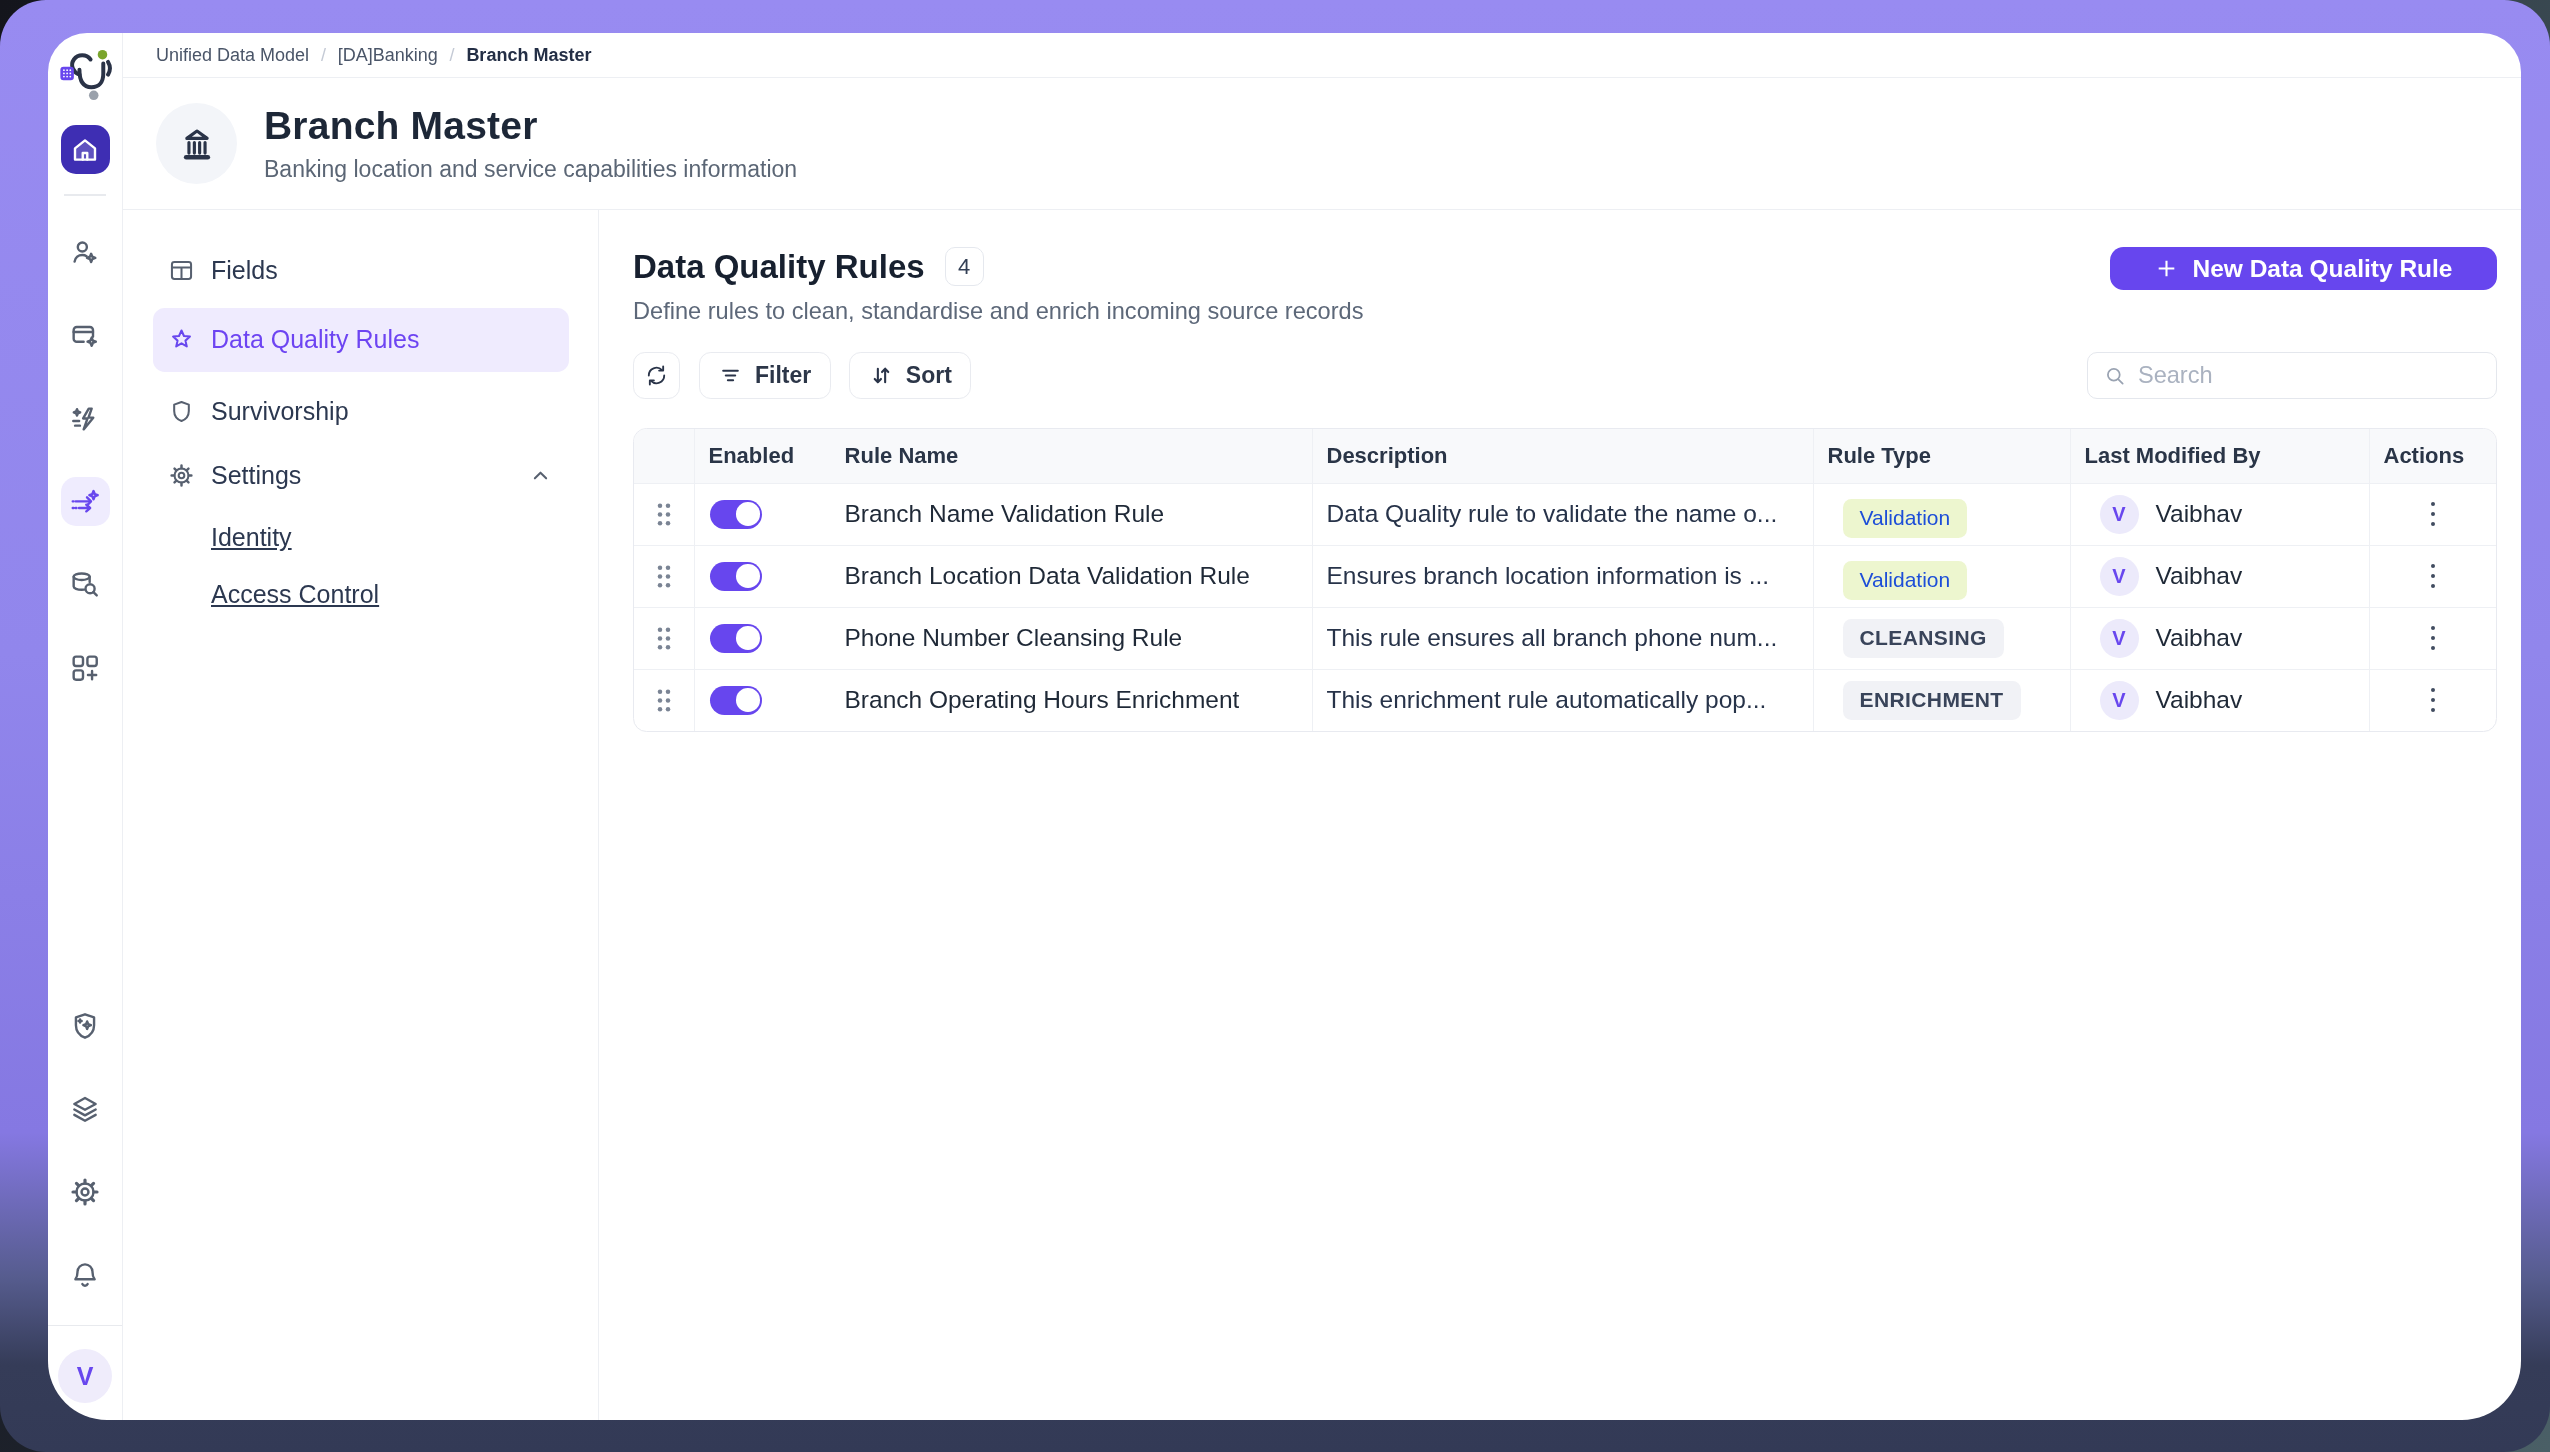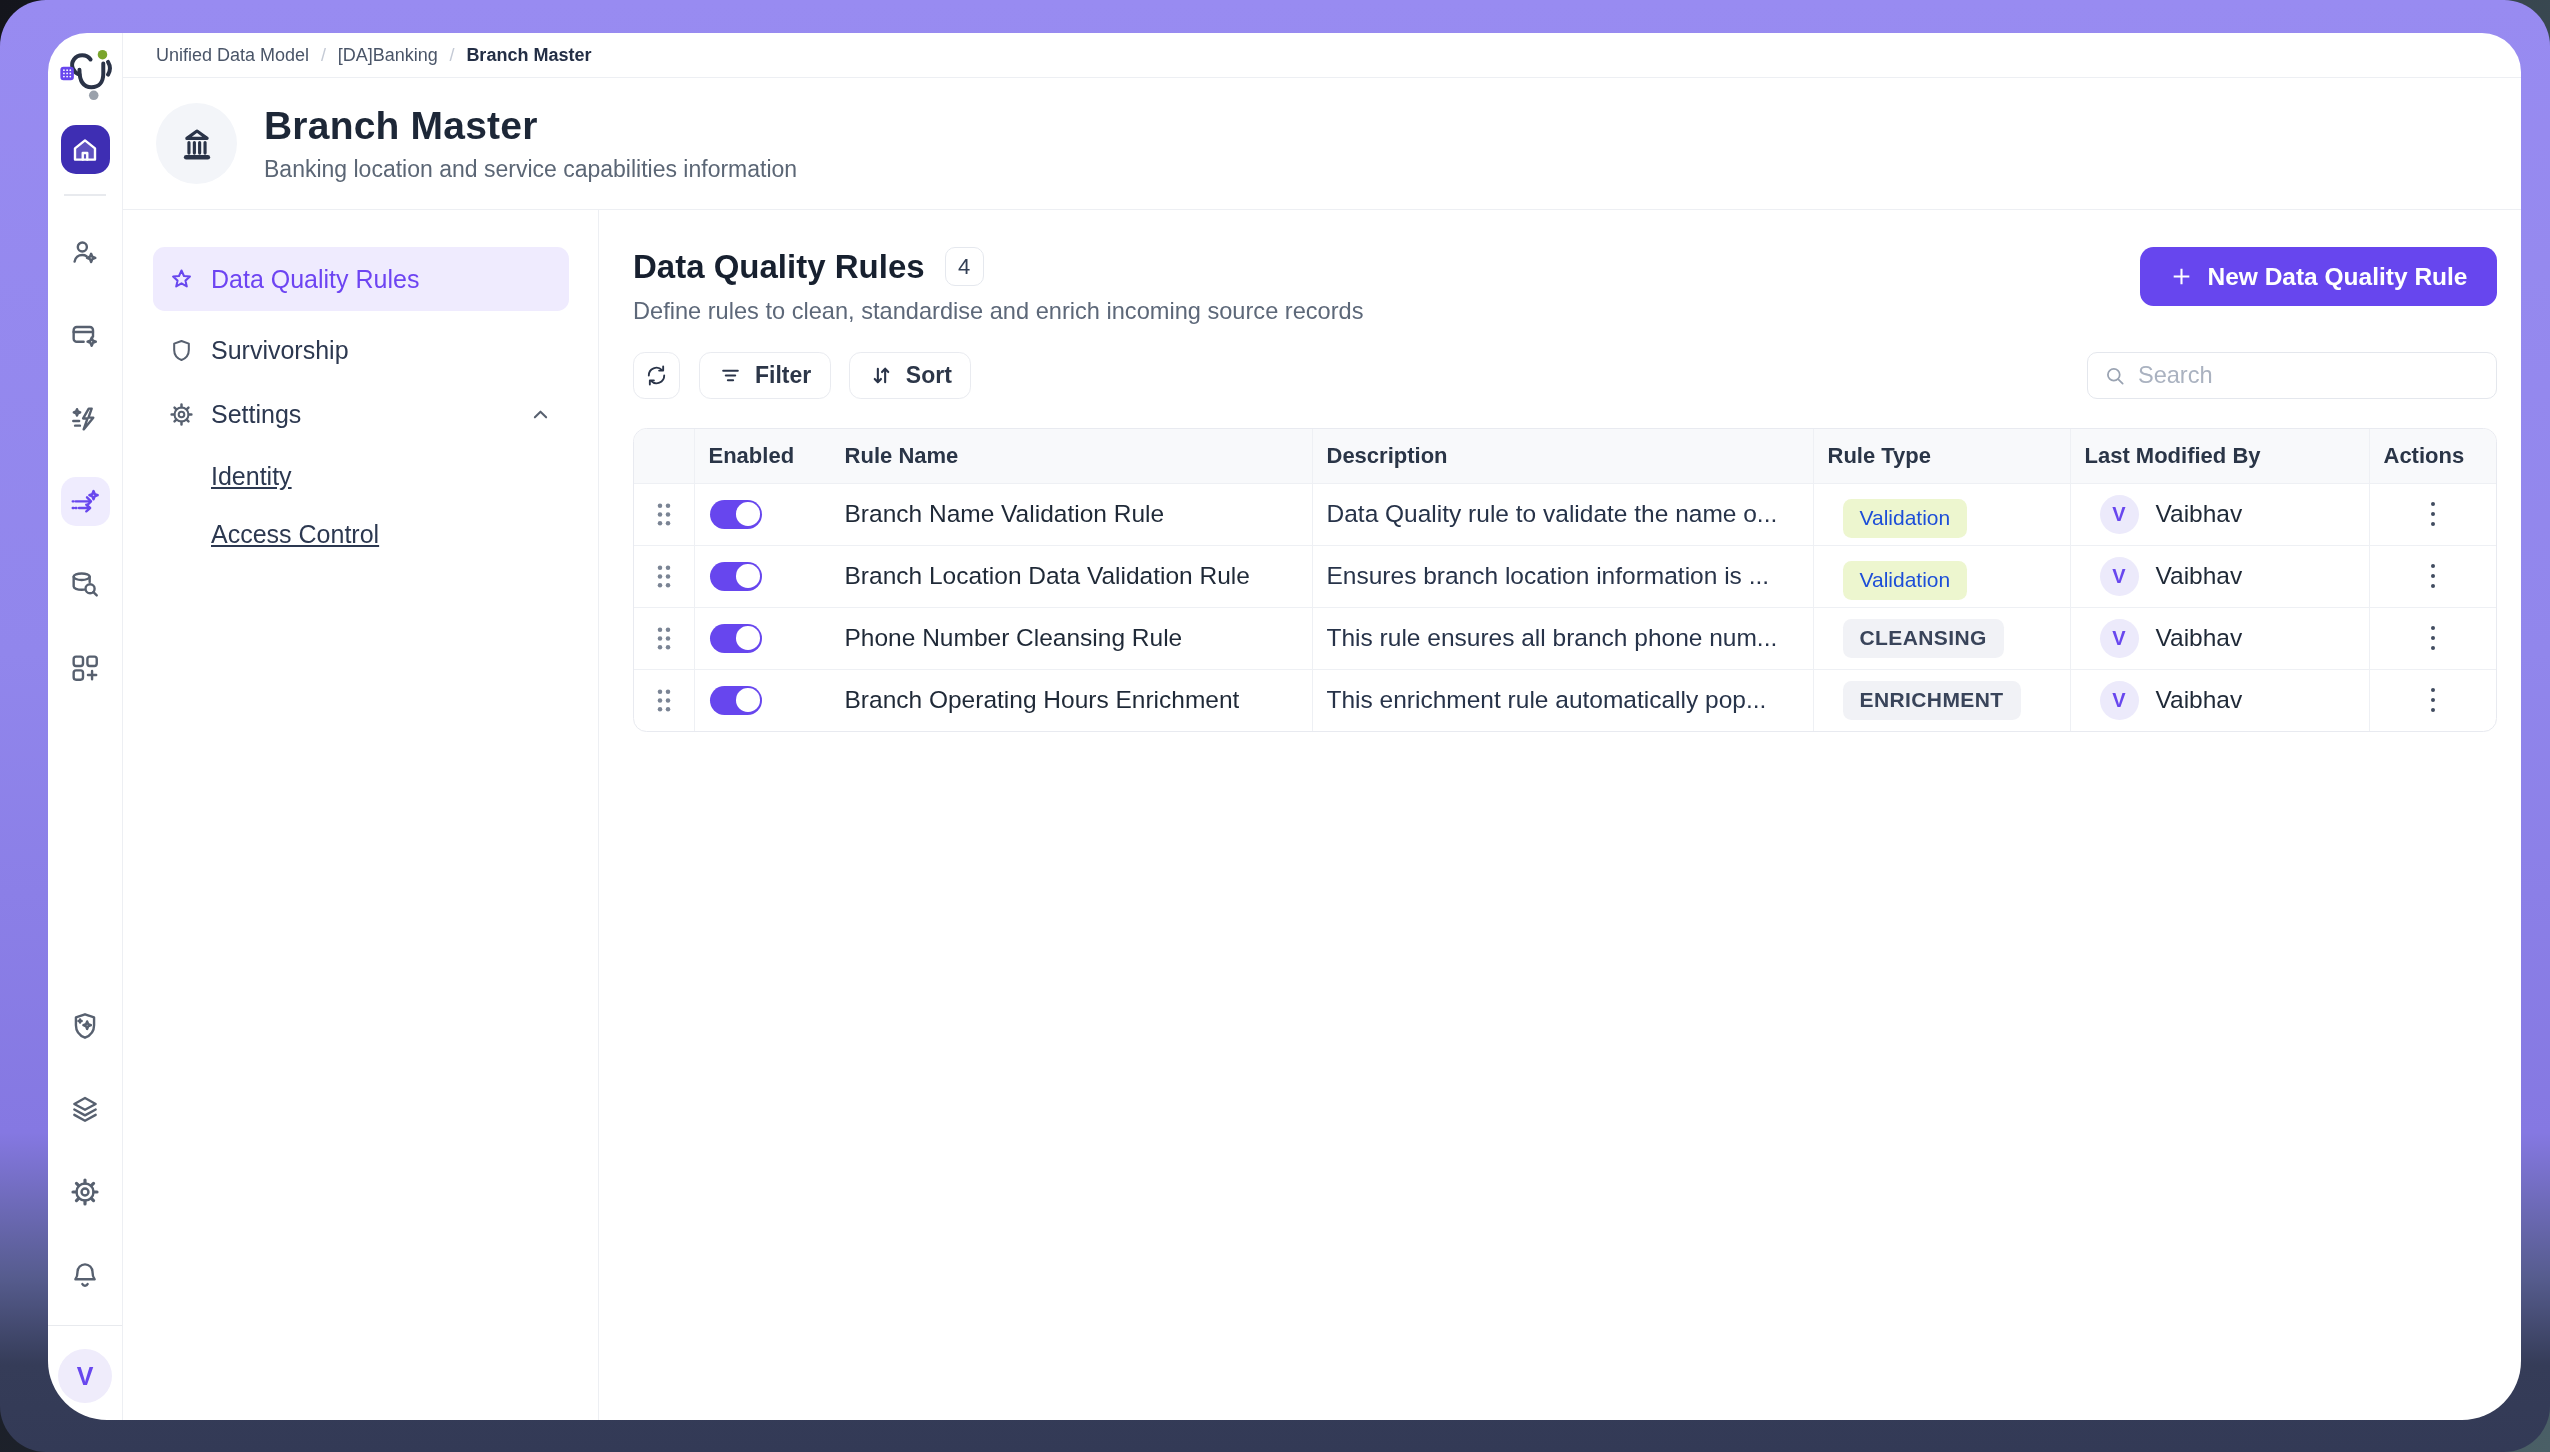--- a/index.html
+++ b/index.html
@@ -63,22 +63,22 @@
 
   
   .main { flex:1; padding:37px 24.5px 0 34px; min-width:0; }
   .main-head { display:flex; justify-content:space-between; align-items:flex-start; }
   .mh-left .title-row { display:flex; align-items:center; }
   .main-title { font-size:33px; font-weight:700; color:#17202f; }
   .count-chip { min-width:39px; height:39px; margin-left:20px; border:0.8px solid #e5e8ee;
     border-radius:10px; display:flex; align-items:center; justify-content:center;
     font-size:22px; color:#333f55; padding:0 10px; background:#fff; }
   .main-sub { font-size:23.6px; color:#5d6879; margin-top:11.8px; }
-  .new-rule-btn { height:59px; background:#6746ee; color:#fff; border:none; border-radius:13.5px;
-    font-size:24.5px; font-weight:600; padding:0 29px; display:flex; align-items:center;
+  .new-rule-btn { height:43px; background:#6746ee; color:#fff; border:none; border-radius:13.5px;
+    font-size:24.5px; font-weight:600; padding:0 44px; display:flex; align-items:center;
     gap:13.5px; cursor:pointer; font-family:inherit; }
   .new-rule-btn svg { width:25px; height:25px; }
 
   .toolbar { display:flex; align-items:center; margin-top:27px; }
   .tool-btn { height:47px; background:#fff; border:0.8px solid #e9ebf0; border-radius:11.8px;
     display:flex; align-items:center; justify-content:center; gap:11.8px; cursor:pointer;
     font-size:23px; font-weight:600; color:#2c3648; padding:0 18.6px; font-family:inherit; }
   .tool-btn.icon-only { width:47px; padding:0; }
   .tool-btn svg { width:25px; height:25px; }
   .tool-btn + .tool-btn { margin-left:18.6px; }
@@ -292,20 +292,27 @@
       </div>
       <div class="page-titles">
         <div class="page-title">Branch Master</div>
         <div class="page-sub">Banking location and service capabilities information</div>
       </div>
     </div>
 
     <div class="content">
 
       <aside class="subnav">
+        <div class="nav-item">
+          <svg viewBox="0 0 24 24">
+            <rect x="3.5" y="4.5" width="17" height="15" rx="2.2"></rect>
+            <path d="M3.5 9.3 h17 M12 9.3 v10.2"></path>
+          </svg>
+          <span>Fields</span>
+        </div>
         <div class="nav-item selected">
           <svg viewBox="0 0 24 24">
             <path class="purple-stroke" d="M12 4 l2.2 4.9 5.3.5 -4 3.6 1.2 5.2 L12 15.4 7.3 18.2 l1.2-5.2 -4-3.6 5.3-.5 Z"></path>
           </svg>
           <span>Data Quality Rules</span>
         </div>
         <div class="nav-item">
           <svg viewBox="0 0 24 24">
             <path d="M12 3.5 L18.5 5.9 V11.5 C18.5 16.1 15.5 19.1 12 20.5 C8.5 19.1 5.5 16.1 5.5 11.5 V5.9 Z"></path>
           </svg>

